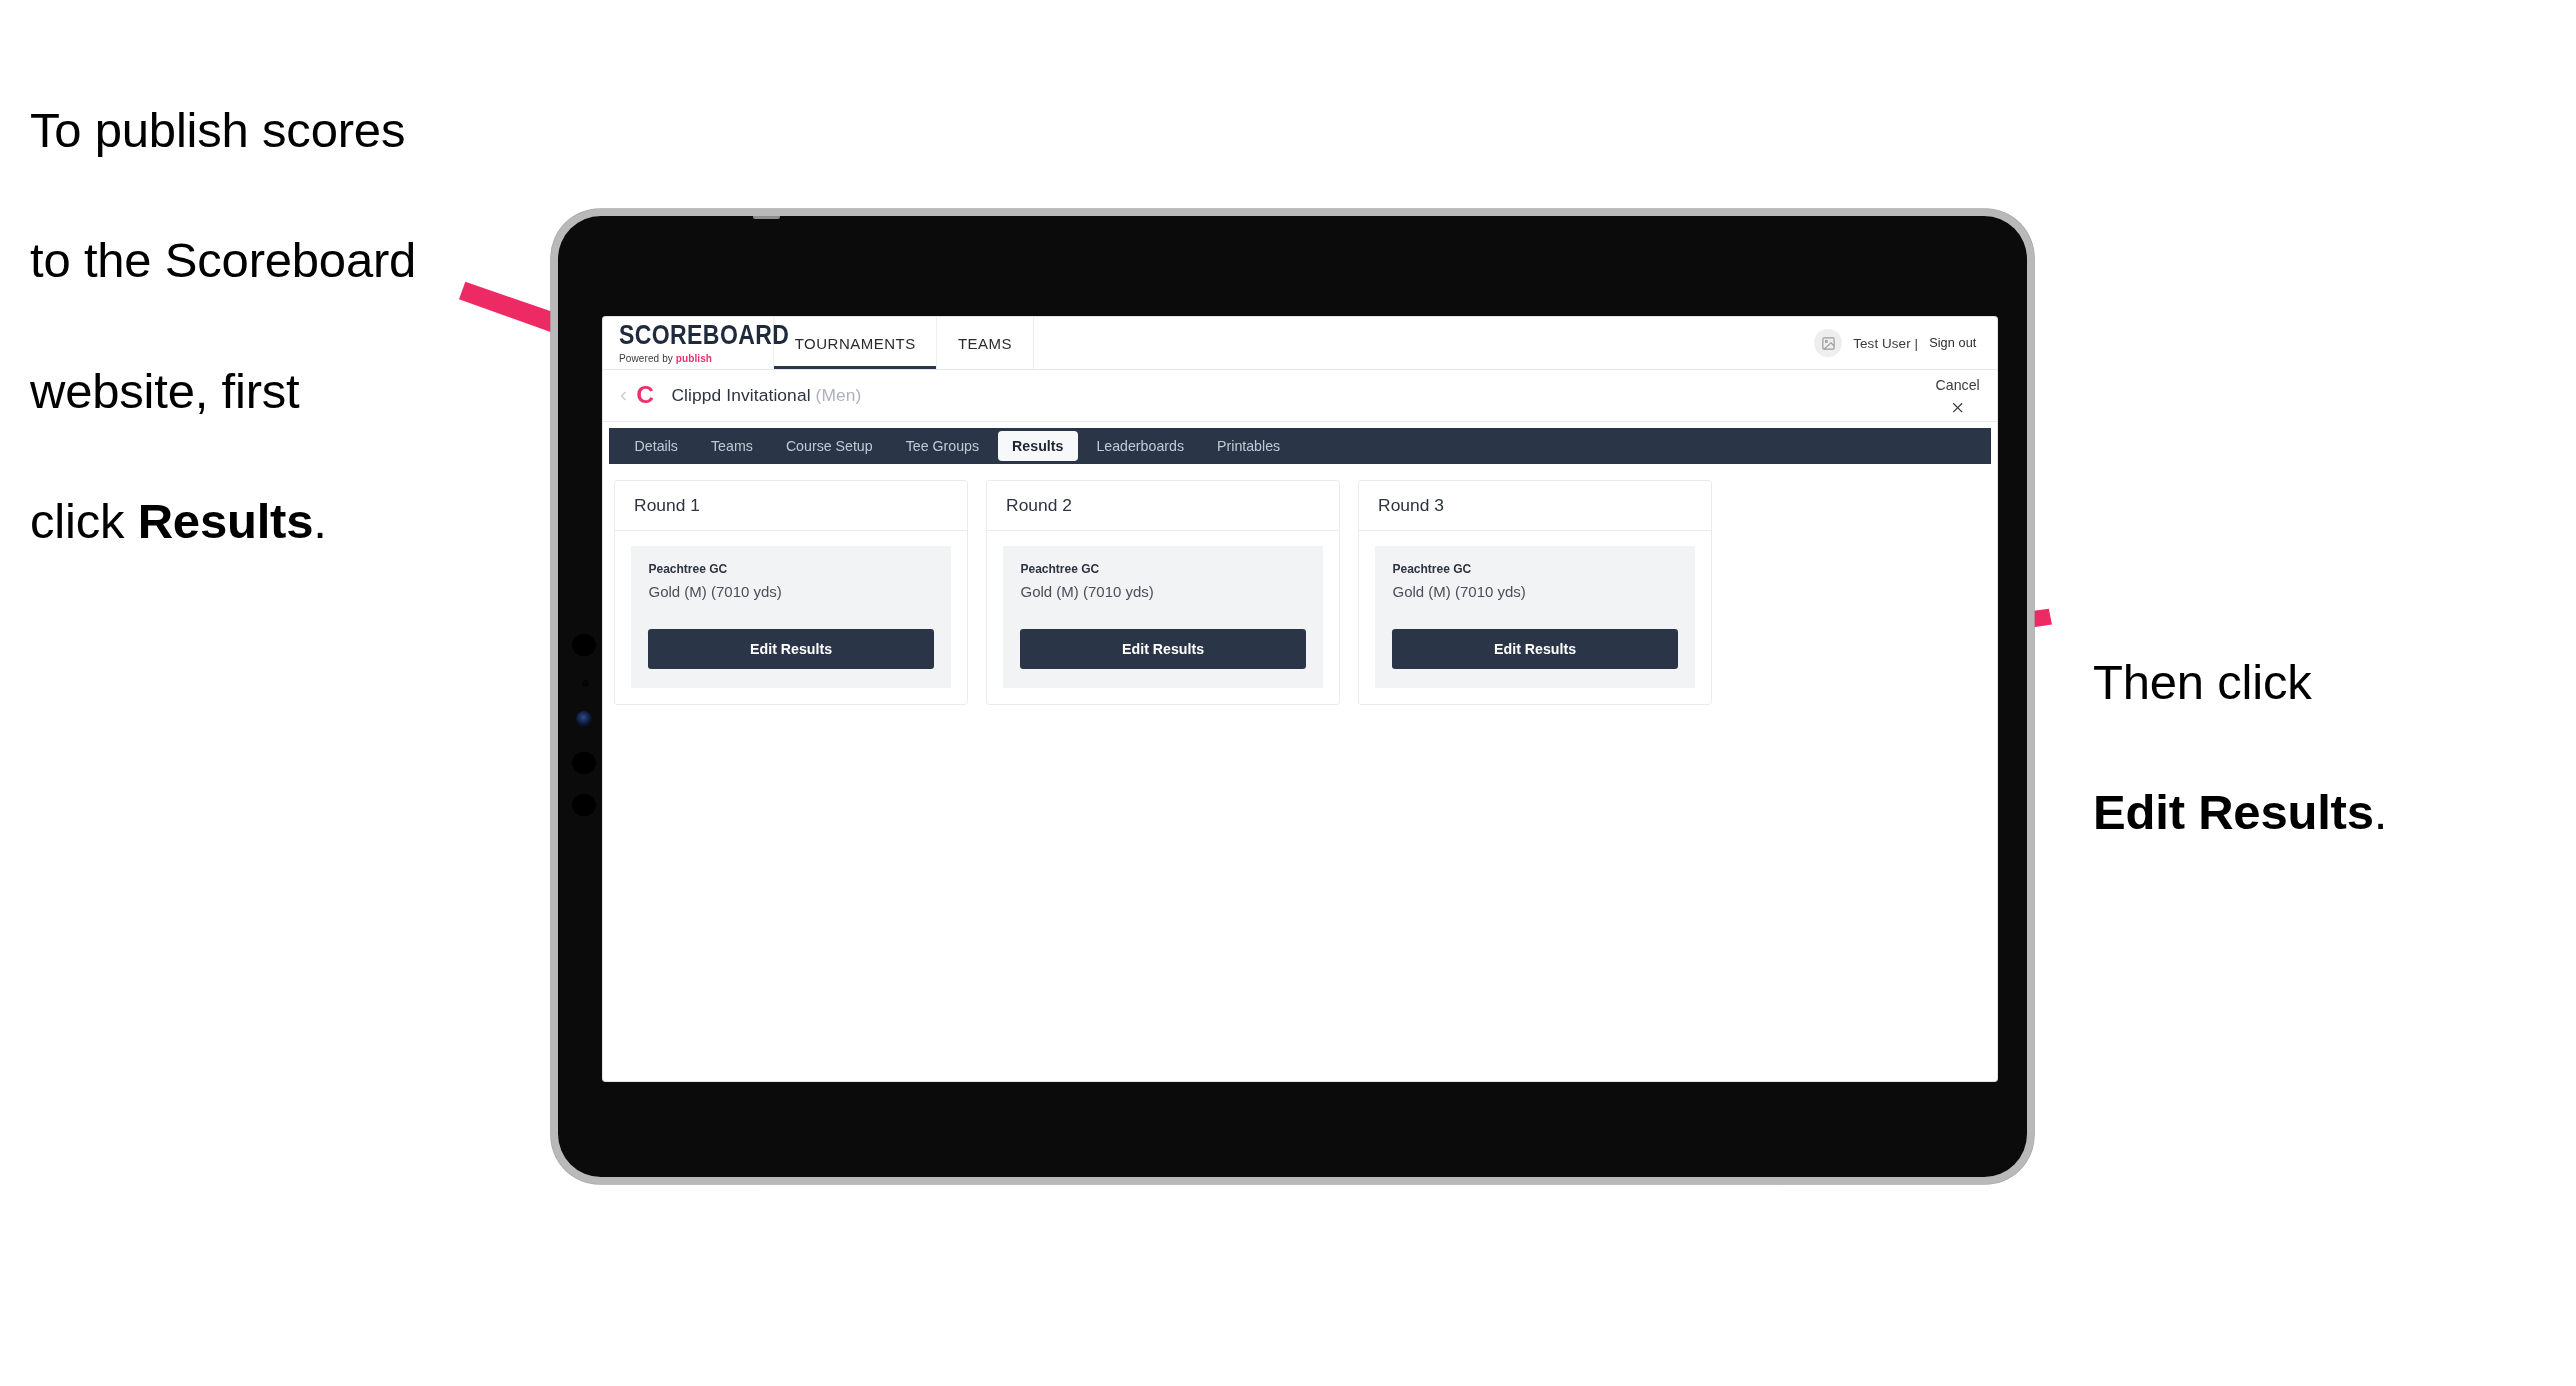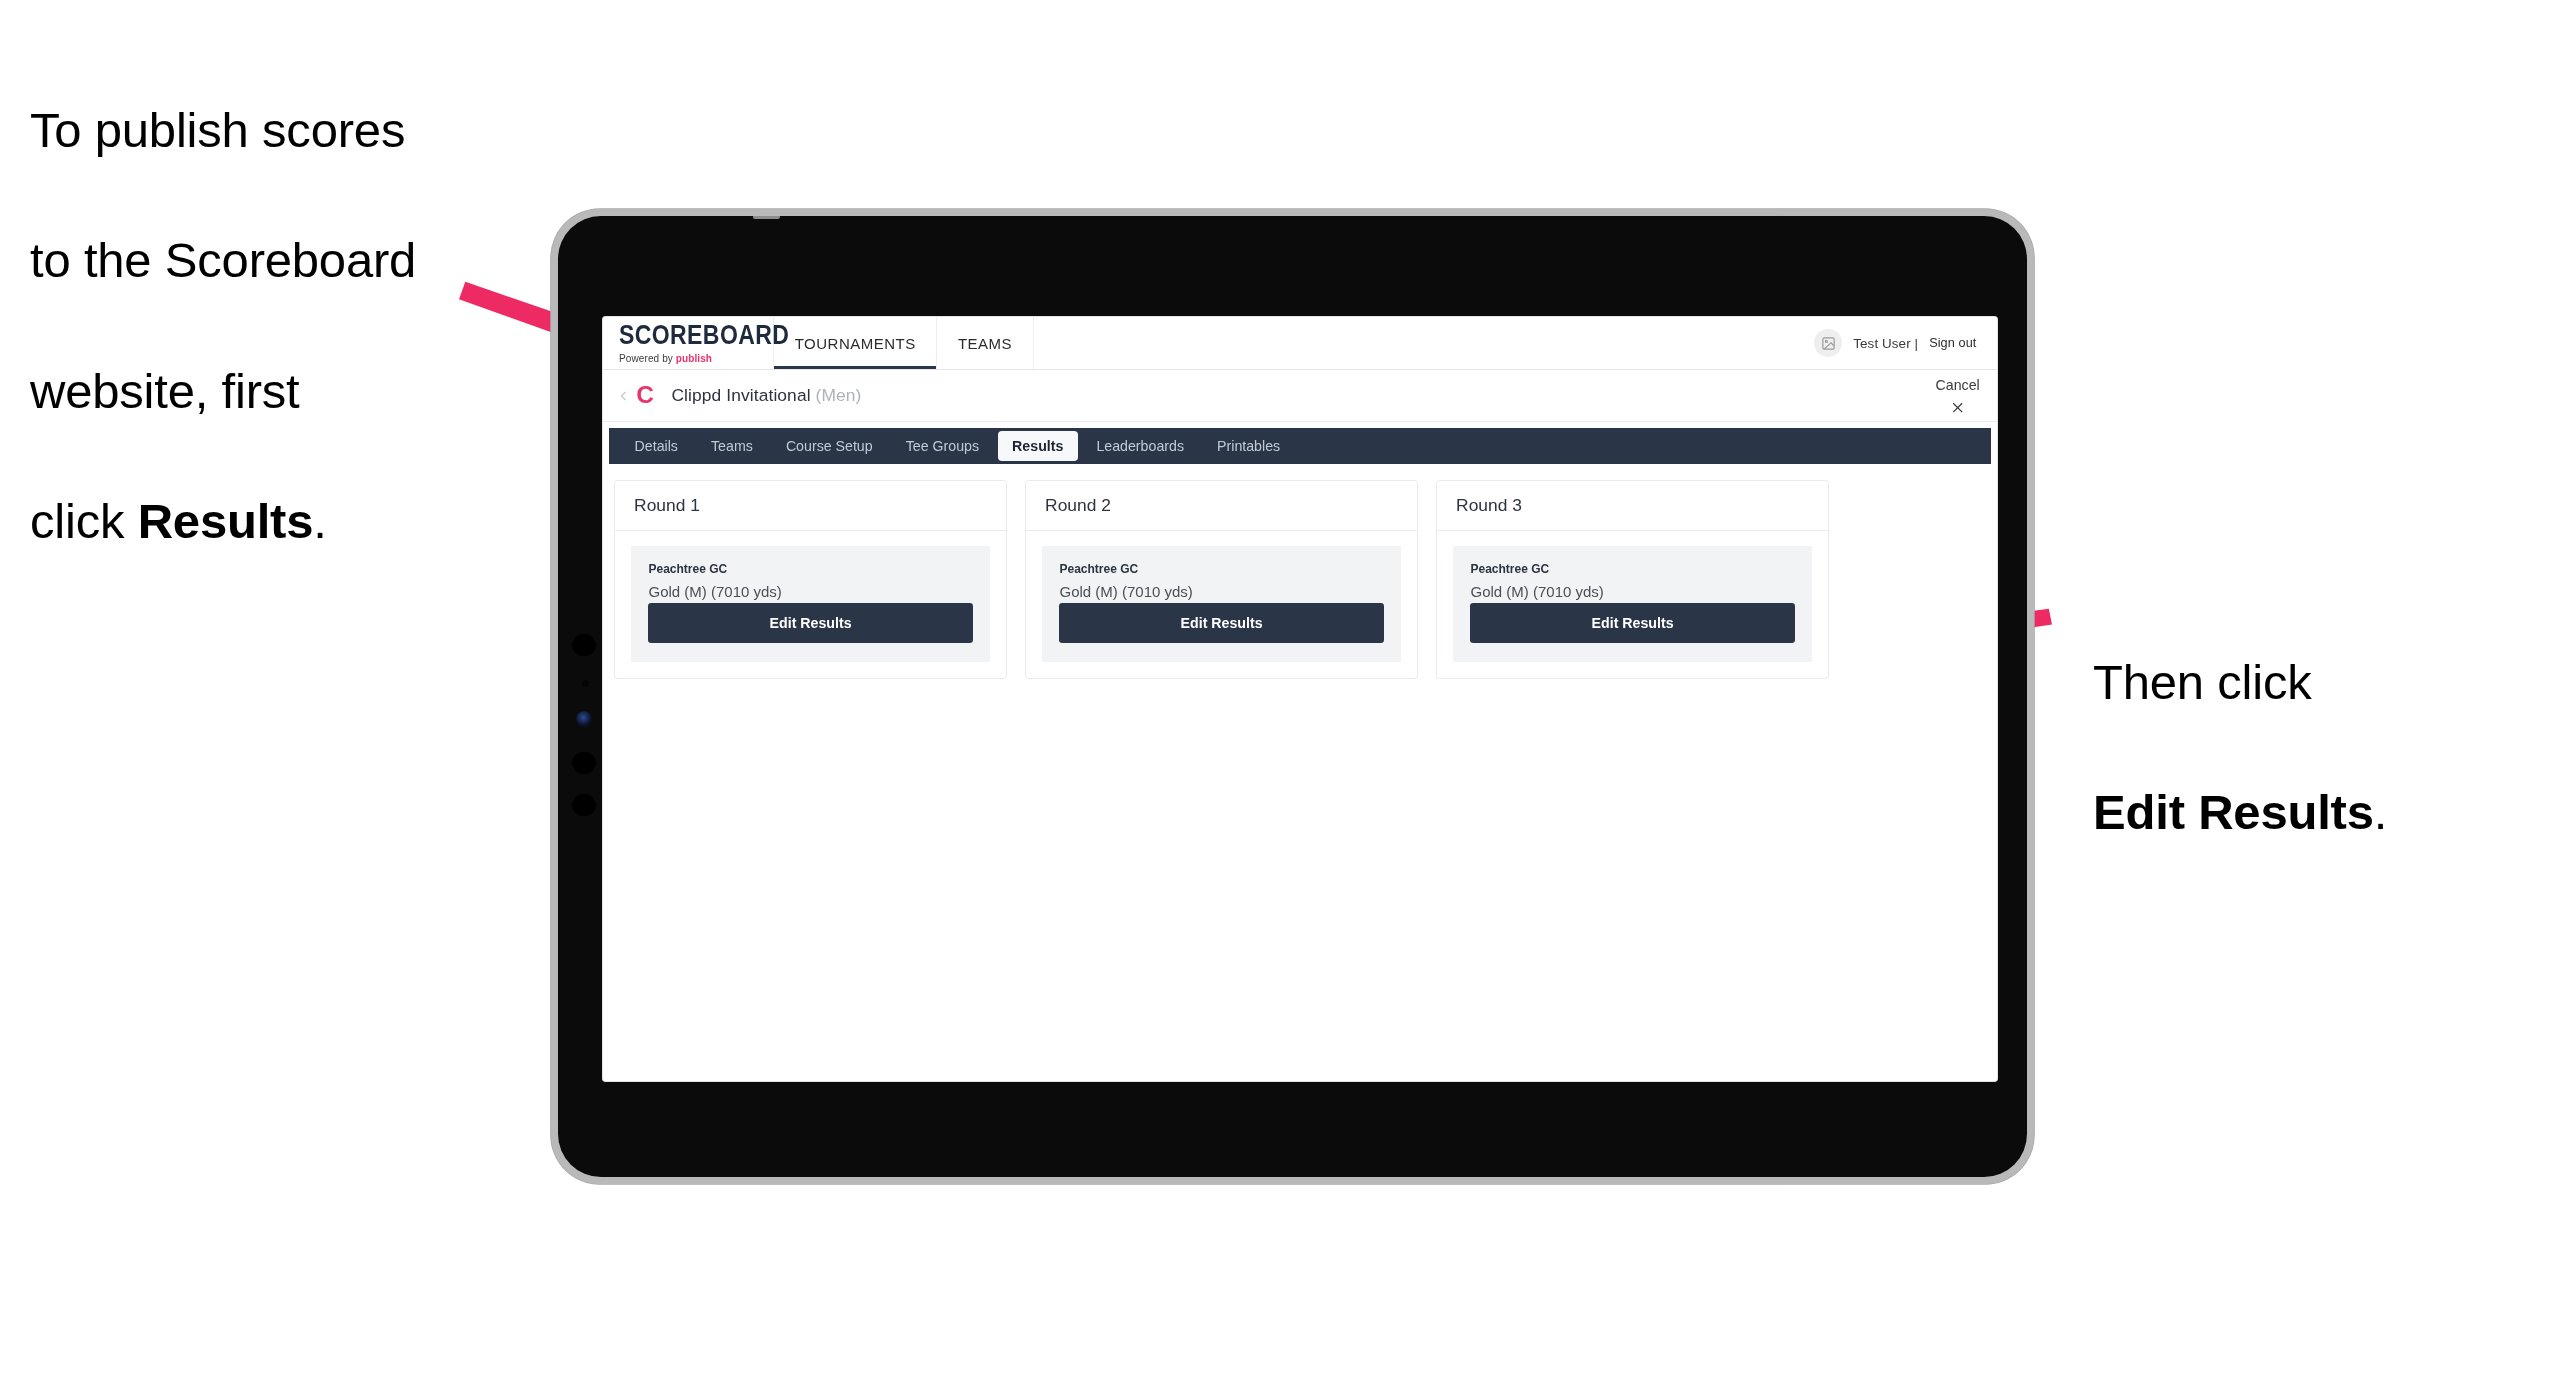--- a/index.html
+++ b/index.html
@@ -251,21 +251,21 @@
     font-weight: 700;
   }
 
   
   #cards {
     display: flex;
     gap: 18px;
     padding: 16px 6.3px 0 11px;
   }
   .round-card {
-    width: 393px;
+    width: 354px;
     border: 0.8px solid #e9eaec;
     border-radius: 3.2px;
     background: #ffffff;
     box-sizing: border-box;
   }
   .round-card-head {
     height: 49px;
     display: flex;
     align-items: center;
     padding-left: 19px;
@@ -282,21 +282,21 @@
   }
   .course-name {
     font-size: 12px;
     font-weight: 700;
     color: #2d3340;
     margin-bottom: 7.1px;
   }
   .course-tee {
     font-size: 15px;
     color: #4a4f58;
-    margin-bottom: 3px;
+    margin-bottom: 29px;
   }
   .edit-results-btn {
     display: block;
     width: 100%;
     background: #2a3648;
     color: #ffffff;
     font-size: 14.2px;
     font-weight: 700;
     text-align: center;
     padding: 12px 0;

